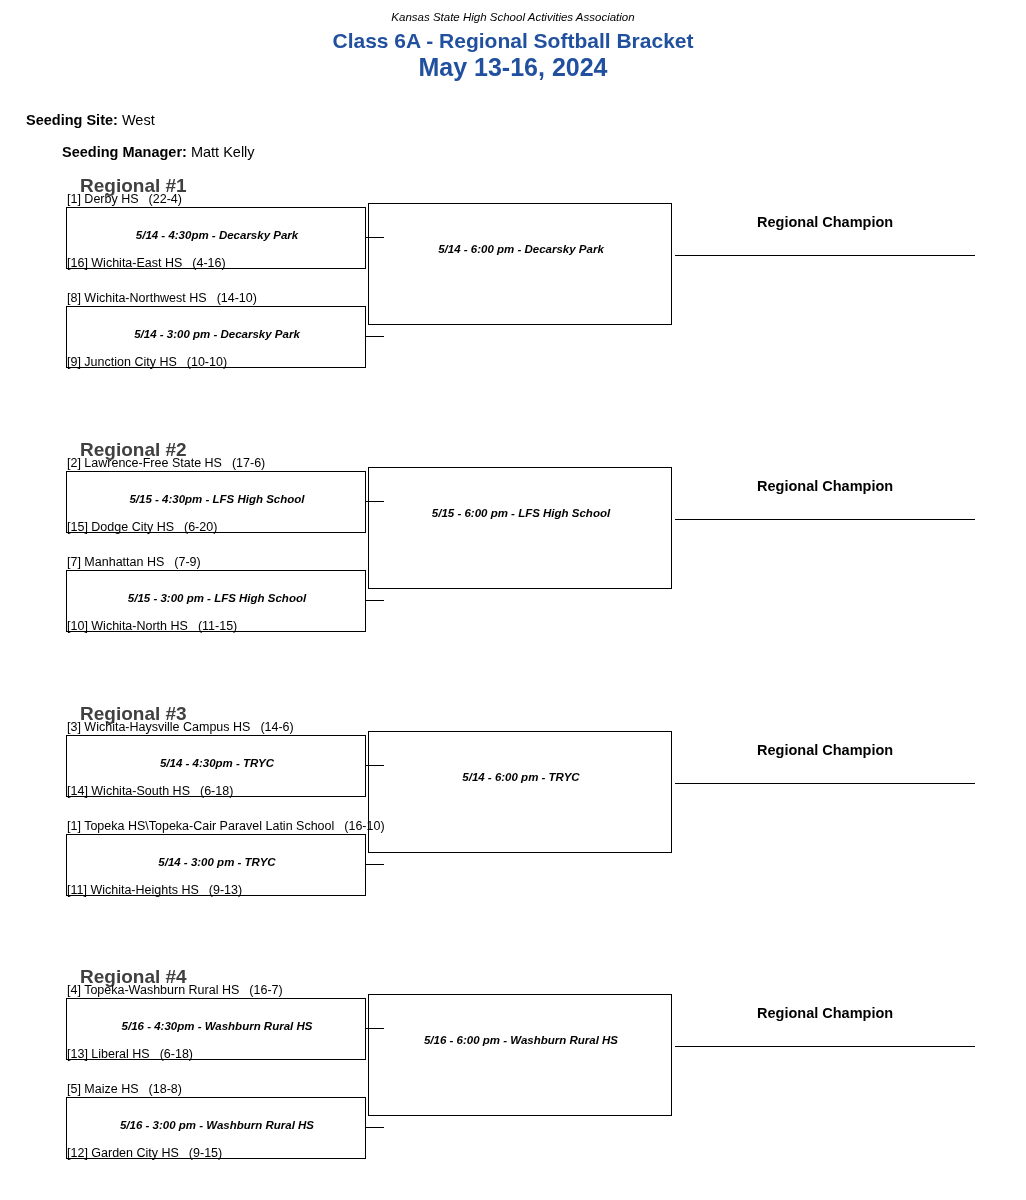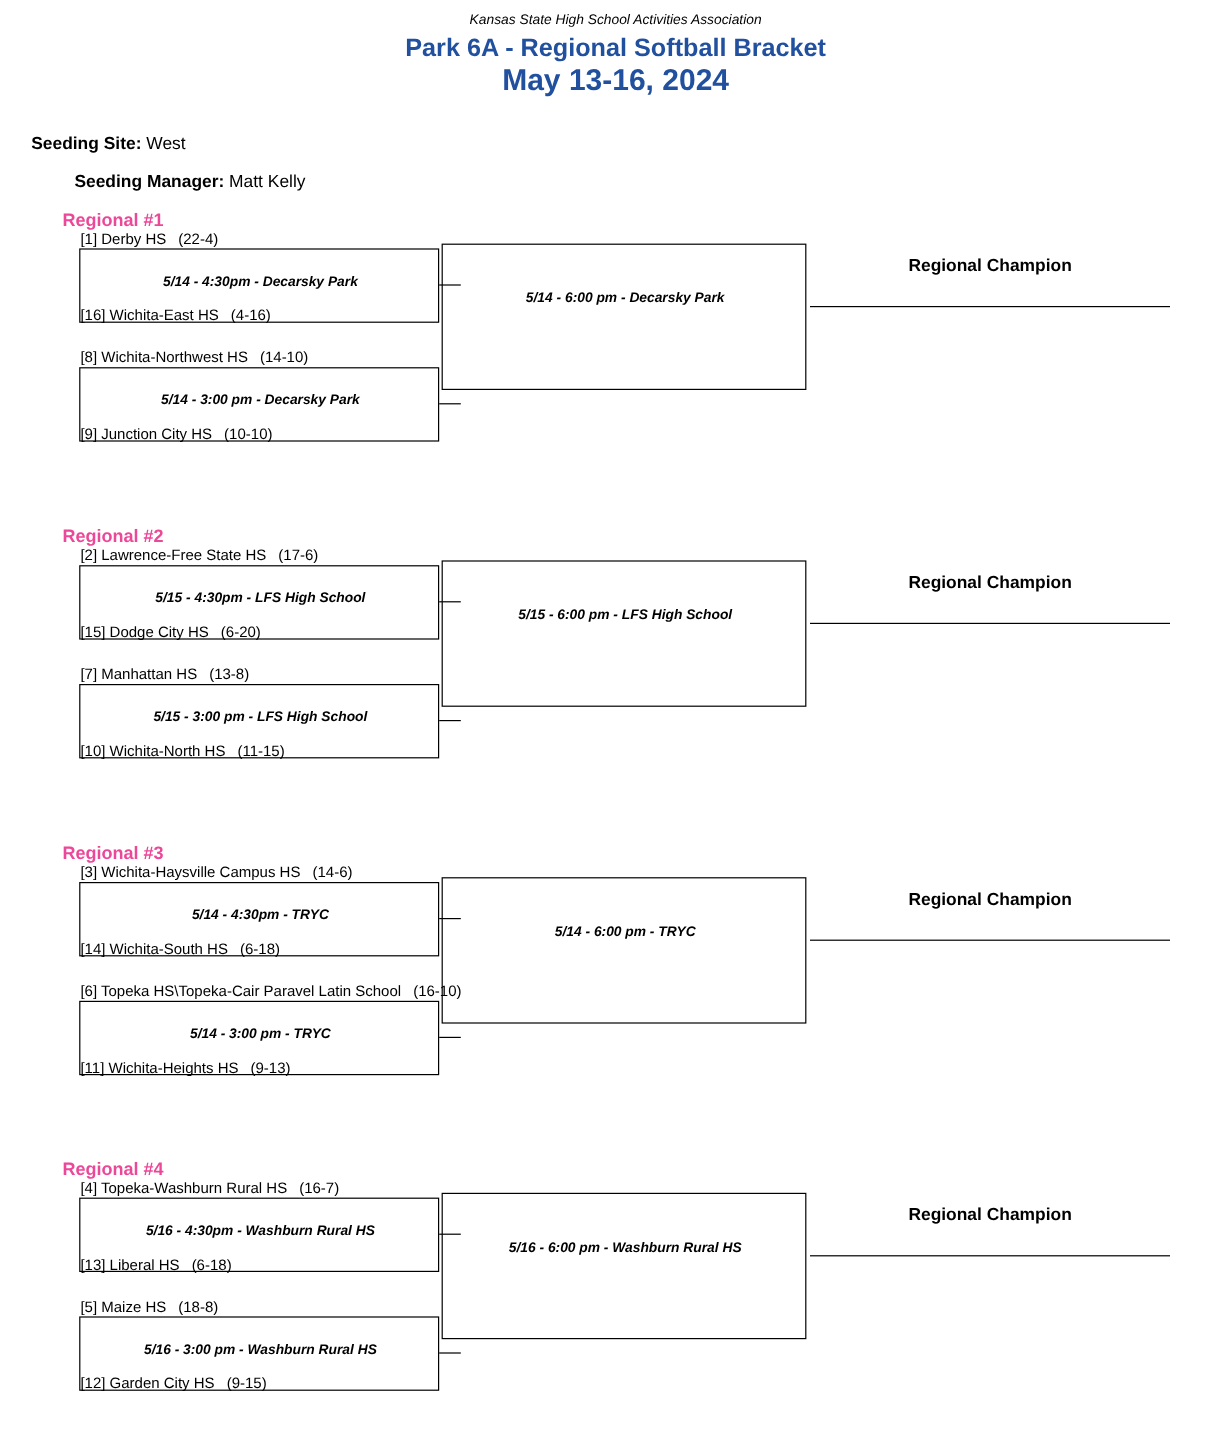--- a/index.html
+++ b/index.html
@@ -65,25 +65,25 @@
   .seed-mgr  { top: 144px; margin-left: 36px; }
 
   
   .regional {
     position: absolute;
     left: 0;
     width: 1026px;
   }
   .reg-title {
     position: absolute;
-    left: 52px;
+    left: 80px;
     top: 0px;
-    font-size: 15px;
-    font-weight: bold;
-    color: #ec4899;
+    font-size: 19px;
+    font-weight: bold;
+    color: #404040;
     white-space: nowrap;
   }
 
   
   .game {
     position: absolute;
     left: 66px;
     width: 300px;
     border: 1.6px solid #000;
     box-sizing: border-box;
@@ -169,21 +169,21 @@
     top: 80px;
     width: 300px;
     height: 0;
     border-top: 1.6px solid #000;
   }
 </style>
 </head>
 <body>
 
 <div class="hdr-assoc">Kansas State High School Activities Association</div>
-<div class="hdr-title">Park 6A - Regional Softball Bracket</div>
+<div class="hdr-title">Class 6A - Regional Softball Bracket</div>
 <div class="hdr-dates">May 13-16, 2024</div>
 
 <div class="seed-line seed-site">
   <span class="lbl">Seeding Site:</span>
   <span>West</span>
 </div>
 <div class="seed-line seed-mgr">
   <span class="lbl">Seeding Manager:</span>
   <span>Matt Kelly</span>
 </div>
@@ -211,41 +211,41 @@
     </div>
     <div class="regional" style="top: 439px;">
       <div class="reg-title">Regional #2</div>
       <div class="game g1">
         <div class="team top"><span class="seed">[2] Lawrence-Free State HS</span><span class="rec">(17-6)</span></div>
         <div class="gtime">5/15 - 4:30pm - LFS High School</div>
         <div class="team bottom"><span class="seed">[15] Dodge City HS</span><span class="rec">(6-20)</span></div>
       </div>
       <div class="stub s1"></div>
       <div class="game g2">
-        <div class="team top"><span class="seed">[7] Manhattan HS</span><span class="rec">(13-8)</span></div>
+        <div class="team top"><span class="seed">[7] Manhattan HS</span><span class="rec">(7-9)</span></div>
         <div class="gtime">5/15 - 3:00 pm - LFS High School</div>
         <div class="team bottom"><span class="seed">[10] Wichita-North HS</span><span class="rec">(11-15)</span></div>
       </div>
       <div class="stub s2"></div>
       <div class="final">
         <div class="ftime">5/15 - 6:00 pm - LFS High School</div>
       </div>
       <div class="champ-label">Regional Champion</div>
       <div class="champ-line"></div>
     </div>
     <div class="regional" style="top: 703px;">
       <div class="reg-title">Regional #3</div>
       <div class="game g1">
         <div class="team top"><span class="seed">[3] Wichita-Haysville Campus HS</span><span class="rec">(14-6)</span></div>
         <div class="gtime">5/14 - 4:30pm - TRYC</div>
         <div class="team bottom"><span class="seed">[14] Wichita-South HS</span><span class="rec">(6-18)</span></div>
       </div>
       <div class="stub s1"></div>
       <div class="game g2">
-        <div class="team top"><span class="seed">[6] Topeka HS\Topeka-Cair Paravel Latin School</span><span class="rec">(16-10)</span></div>
+        <div class="team top"><span class="seed">[1] Topeka HS\Topeka-Cair Paravel Latin School</span><span class="rec">(16-10)</span></div>
         <div class="gtime">5/14 - 3:00 pm - TRYC</div>
         <div class="team bottom"><span class="seed">[11] Wichita-Heights HS</span><span class="rec">(9-13)</span></div>
       </div>
       <div class="stub s2"></div>
       <div class="final">
         <div class="ftime">5/14 - 6:00 pm - TRYC</div>
       </div>
       <div class="champ-label">Regional Champion</div>
       <div class="champ-line"></div>
     </div>

